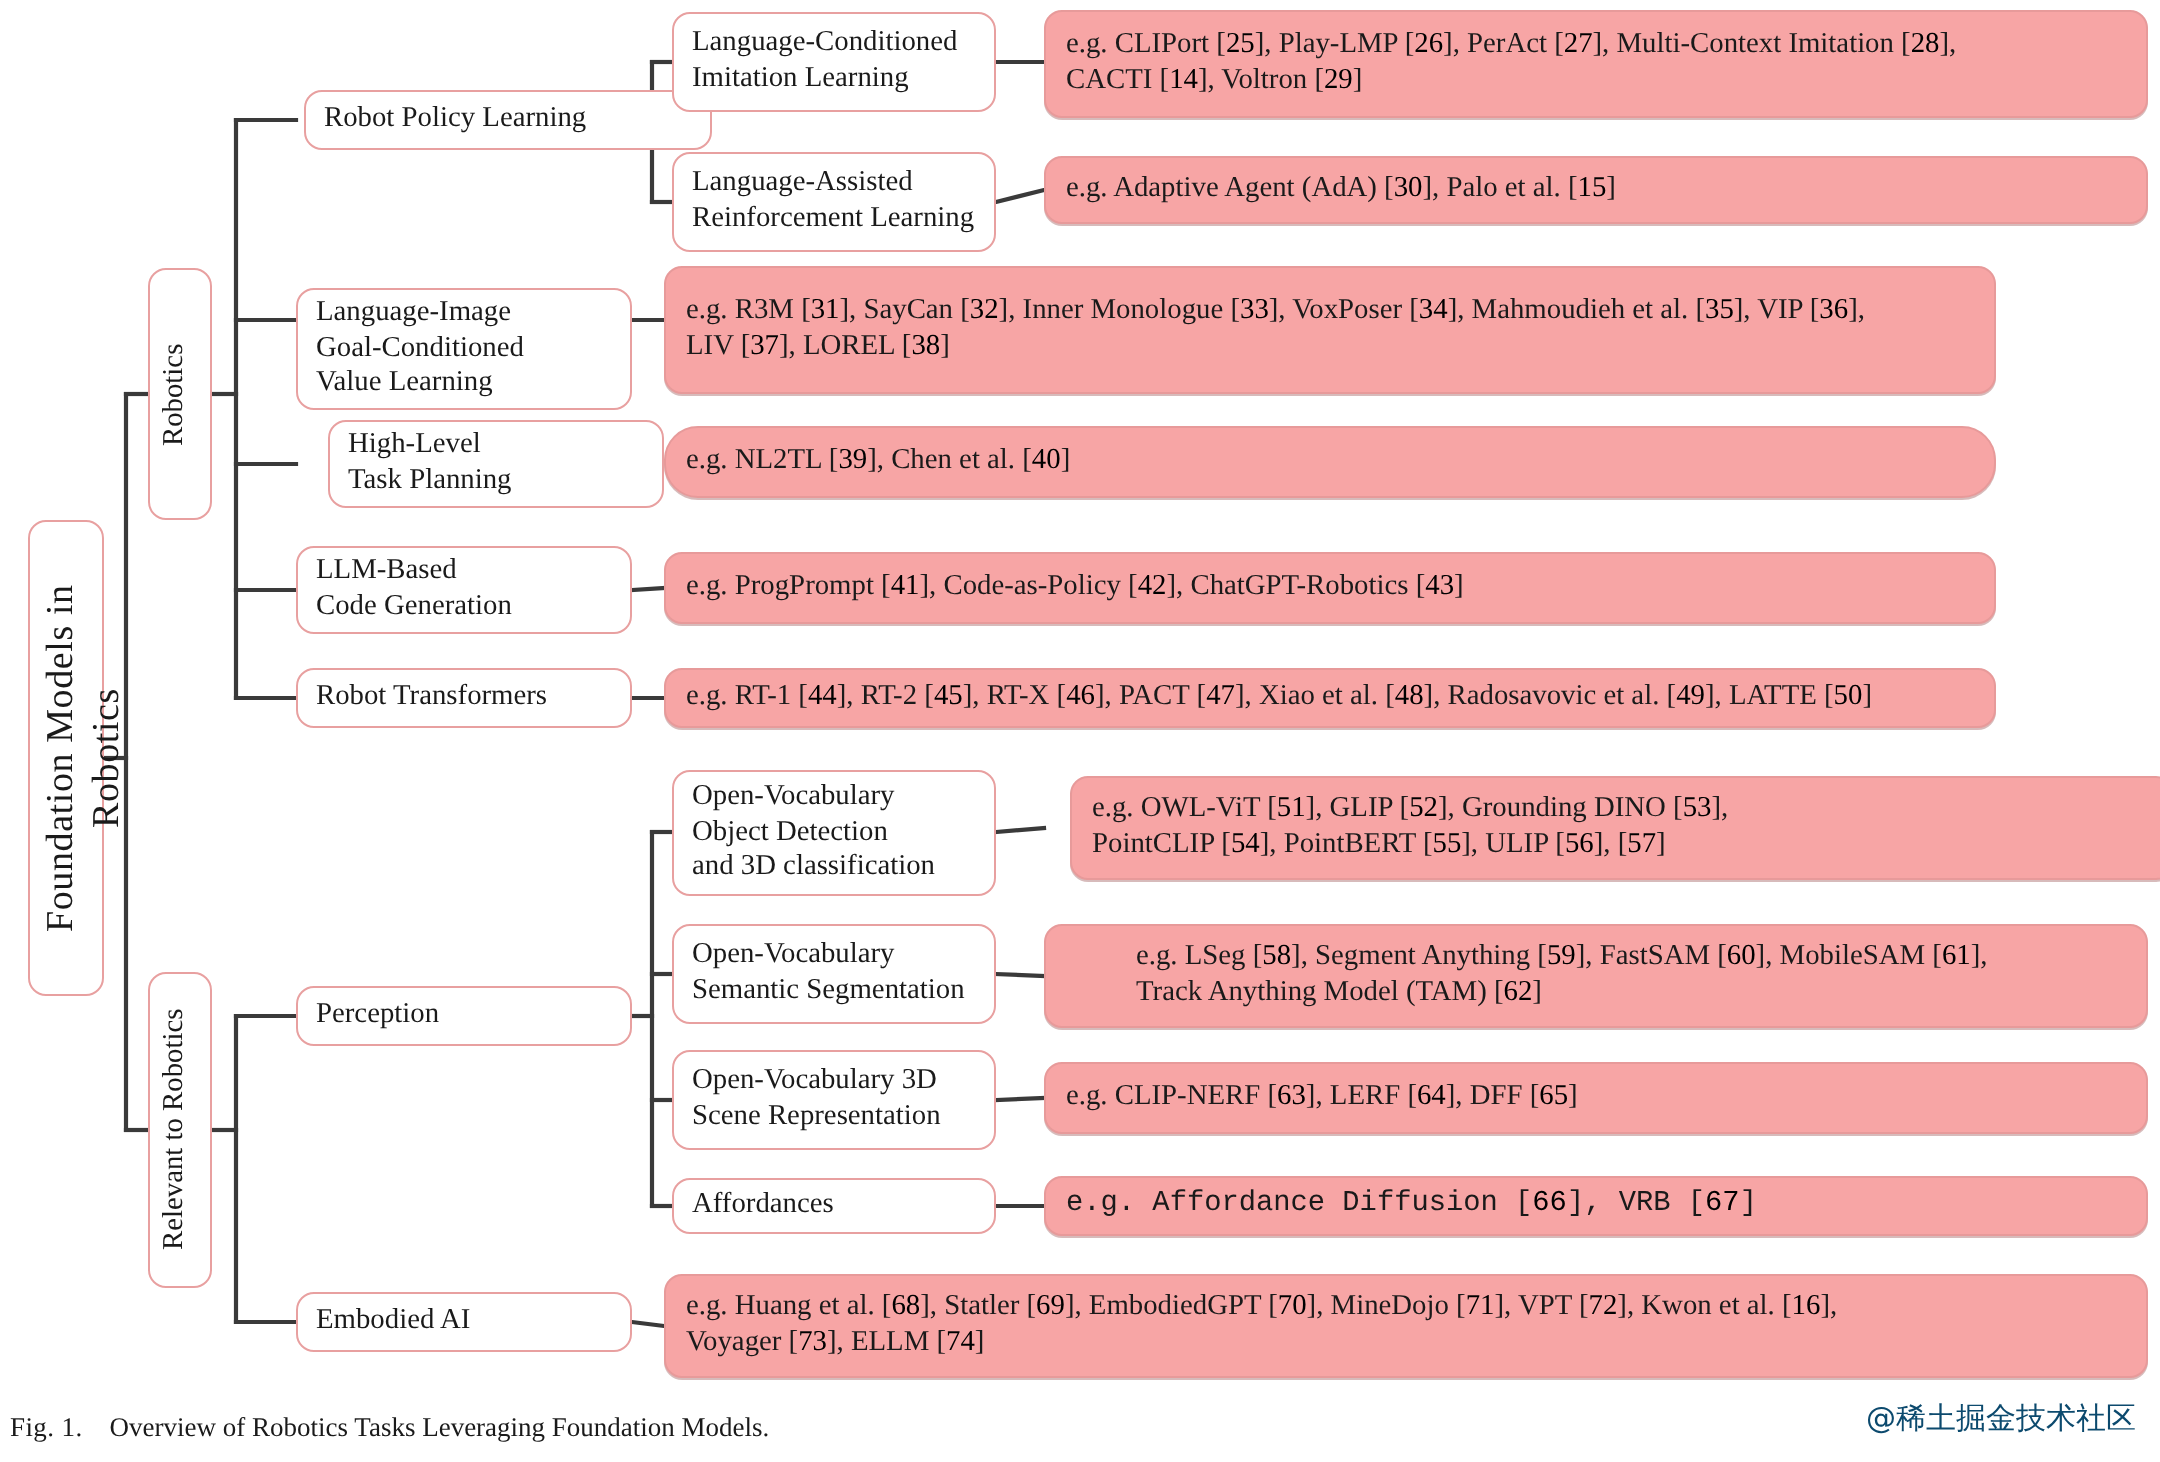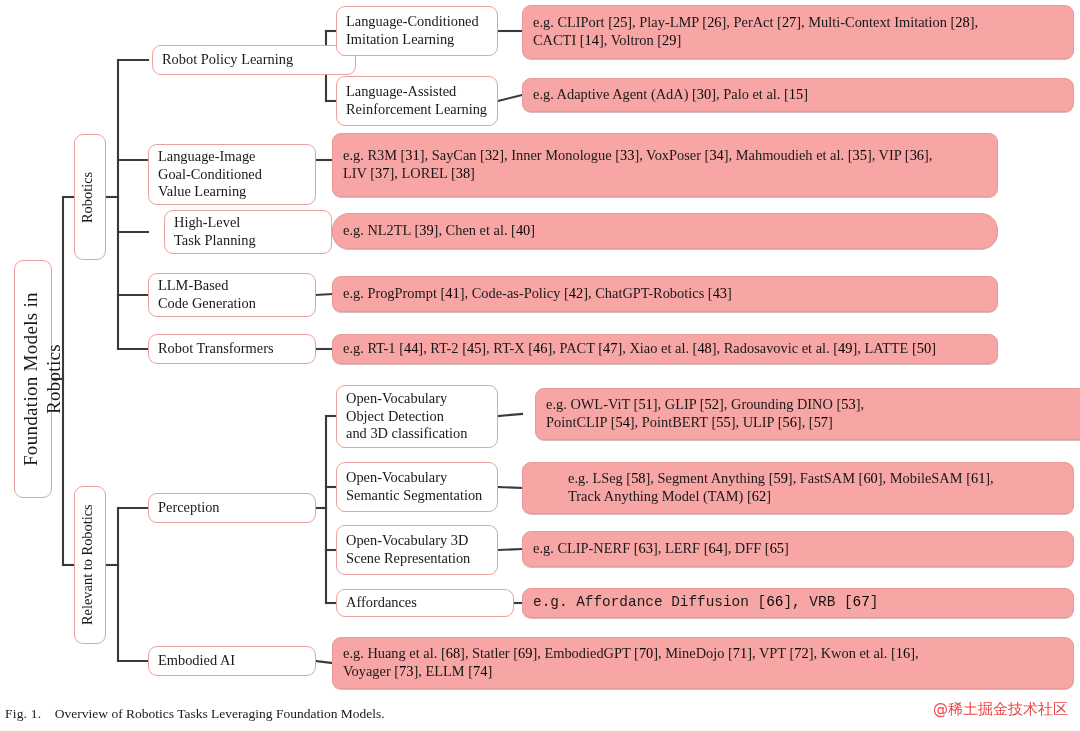--- a/index.html
+++ b/index.html
@@ -38,21 +38,21 @@
   .node.lvl1{font-size:14.4px;}
   .cite{color:#000000;}
   .caption{
     position:absolute;left:5px;top:706px;
     font-size:13.5px;
     white-space:nowrap;
   }
   .caption .lead{letter-spacing:.2px;}
   .watermark{
     position:absolute;right:12px;top:700px;
-    font-size:15px;color:#ef4444;
+    font-size:15px;color:#0c4a6e;
     font-family:"DejaVu Sans","Liberation Sans",sans-serif;
     white-space:nowrap;
   }
   .hr-top{position:absolute;left:0;top:0;width:1080px;height:1px;background:#ffffff;}
 </style>
 </head>
 <body>
 
 <div class="hr-top"></div>
 
@@ -146,21 +146,21 @@
 </div>
 <div class="node mid" style="left:336px;top:385px;width:162px;height:63px;">
   <span class="txt ml">Open-Vocabulary<br>Object Detection<br>and 3D classification</span>
 </div>
 <div class="node mid" style="left:336px;top:462px;width:162px;height:50px;">
   <span class="txt ml">Open-Vocabulary<br>Semantic Segmentation</span>
 </div>
 <div class="node mid" style="left:336px;top:525px;width:162px;height:50px;justify-content:flex-end;">
   <span class="txt ml">Open-Vocabulary 3D<br>Scene Representation</span>
 </div>
-<div class="node mid" style="left:336px;top:589px;width:178px;height:28px;">
+<div class="node mid" style="left:336px;top:589px;width:162px;height:28px;">
   <span class="txt ml">Affordances</span>
 </div>
 
 <div class="node pink" style="left:522px;top:5px;width:552px;height:54px;">
   <span class="txt rich">e.g. CLIPort [<span class="cite">25</span>], Play-LMP [<span class="cite">26</span>], PerAct [<span class="cite">27</span>], Multi-Context Imitation [<span class="cite">28</span>],<br>CACTI [<span class="cite">14</span>], Voltron [<span class="cite">29</span>]</span>
 </div>
 <div class="node pink" style="left:522px;top:78px;width:552px;height:34px;">
   <span class="txt rich">e.g. Adaptive Agent (AdA) [<span class="cite">30</span>], Palo et al. [<span class="cite">15</span>]</span>
 </div>
 <div class="node pink" style="left:332px;top:133px;width:666px;height:64px;">

